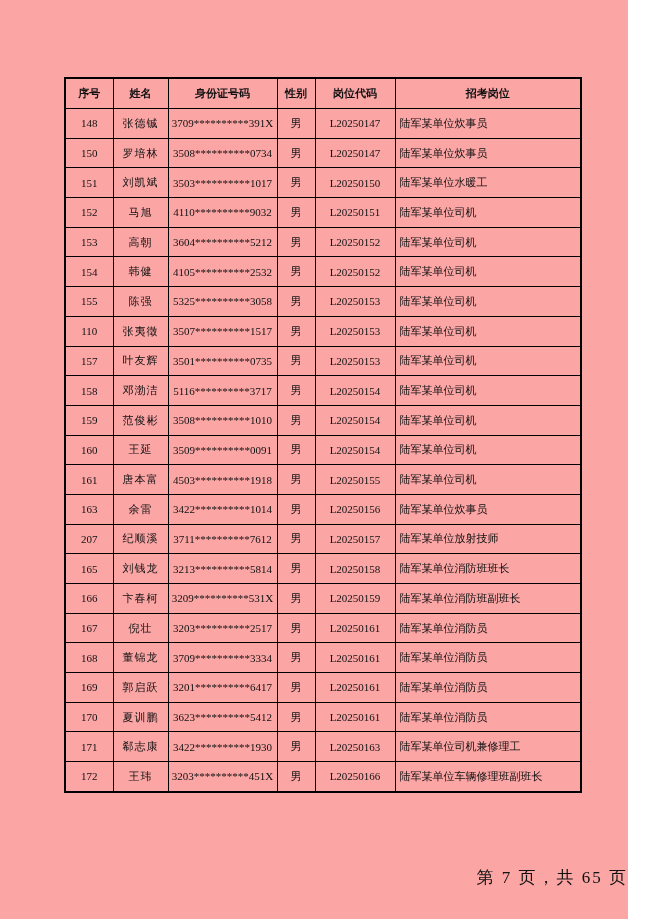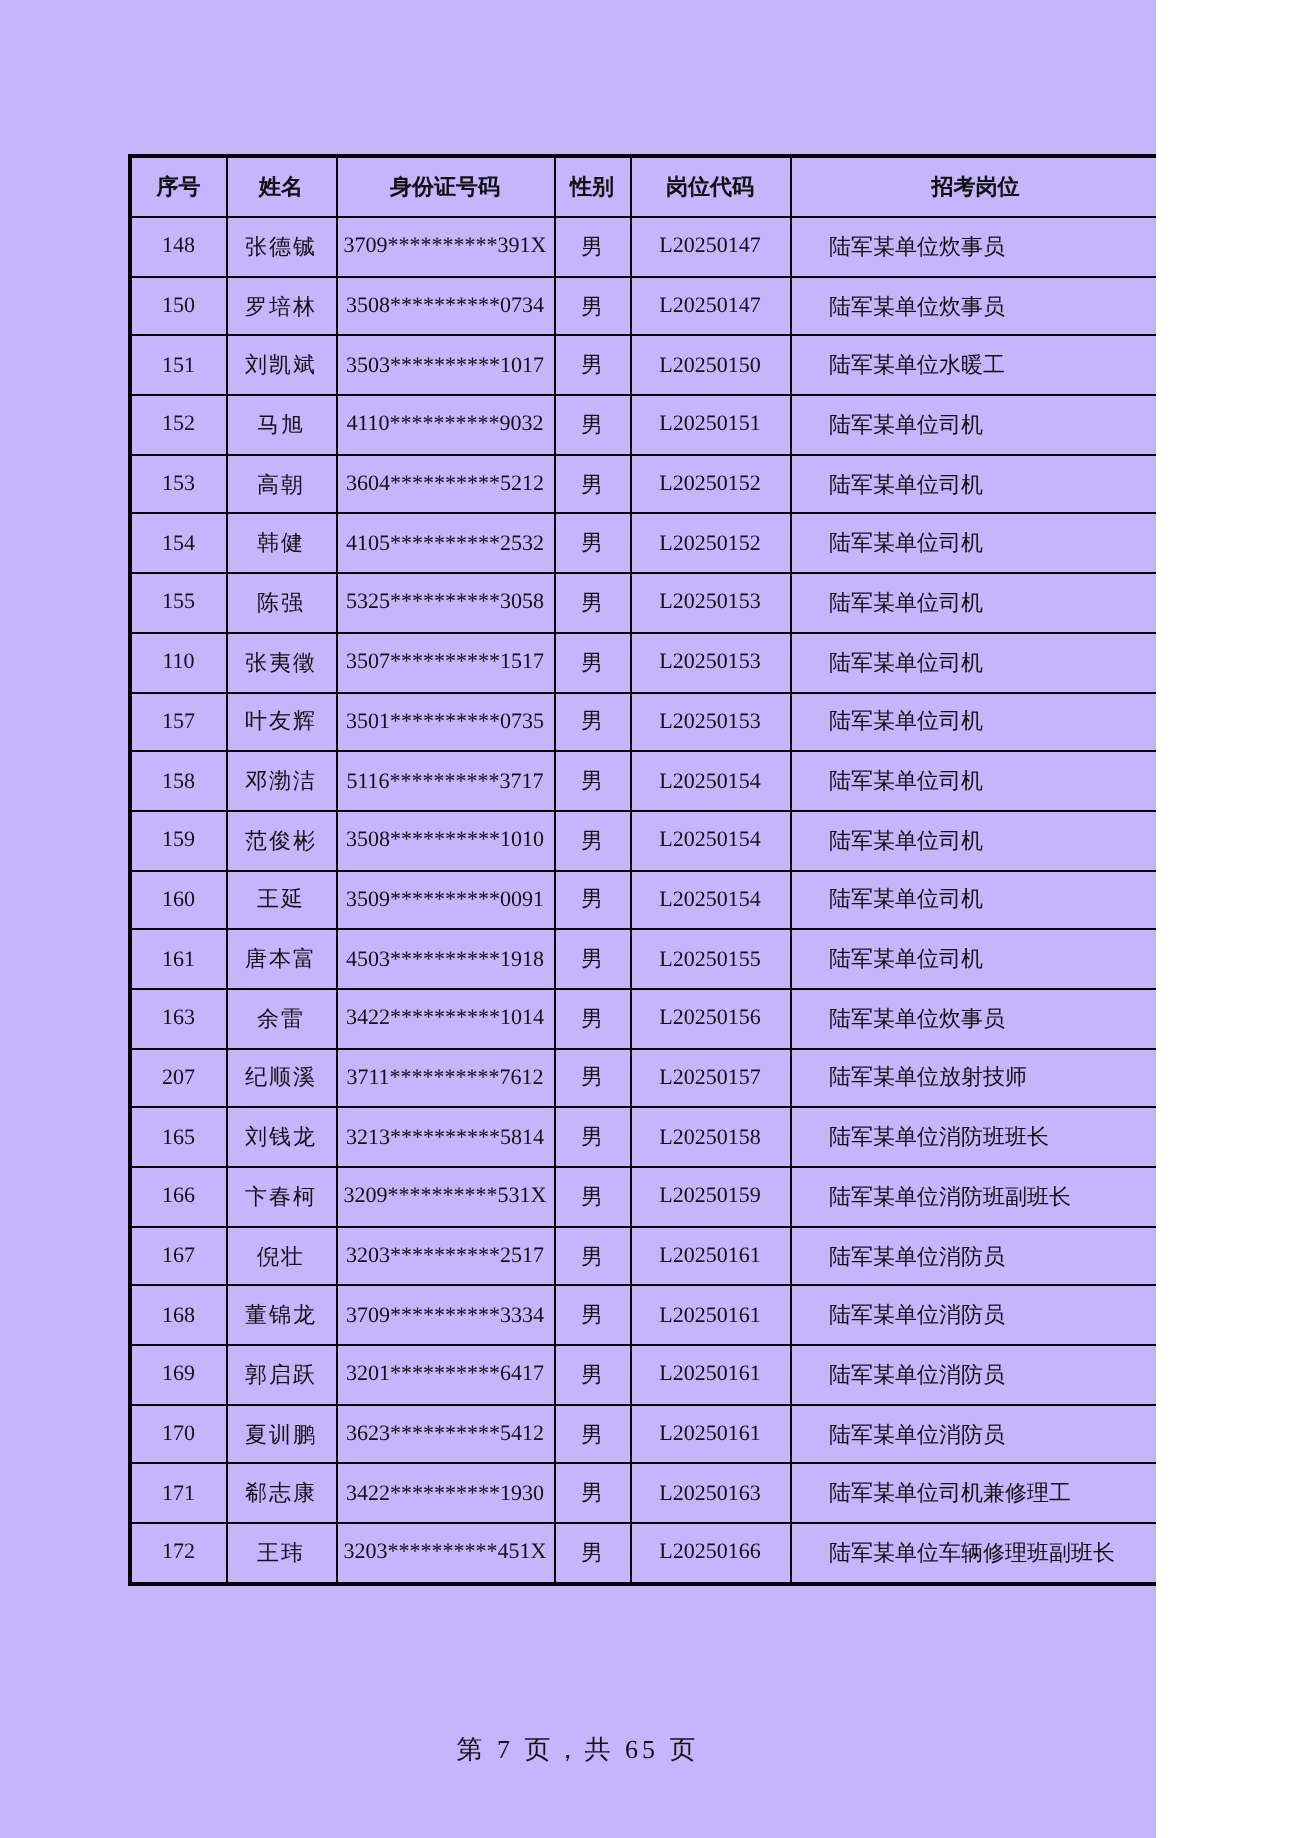--- a/index.html
+++ b/index.html
@@ -2,23 +2,23 @@
 <html><head>
 <meta charset="utf-8">
 <style>
   html, body {
     margin: 0;
     padding: 0;
     background: #ffffff;
   }
   .page {
     position: relative;
-    width: 578px;
+    width: 628px;
     height: 919px;
-    background: #c4b5fd;
+    background: #fca5a5;
     font-family: "Liberation Serif", "DejaVu Serif", serif;
     color: #111111;
     overflow: hidden;
   }
   table.roster {
     position: absolute;
     left: 64px;
     top: 77px;
     width: 516px;
     border-collapse: collapse;
@@ -45,29 +45,29 @@
   }
   table.roster td.c1 {
     letter-spacing: 1px;
   }
   table.roster td.c2 {
     font-size: 11px;
     margin-top: 34px;
   }
   table.roster td.c5 {
     text-align: left;
-    padding-left: 19px;
+    padding-left: 4px;
   }
   .footer {
     position: absolute;
     left: 0;
     top: 866px;
     width: 100%;
-    text-align: center;
-    font-size: 13px;
+    text-align: right;
+    font-size: 17px;
     letter-spacing: 2px;
     color: #111111;
   }
 </style>
 </head>
 <body>
 
 <div class="page">
 
   <table class="roster">

